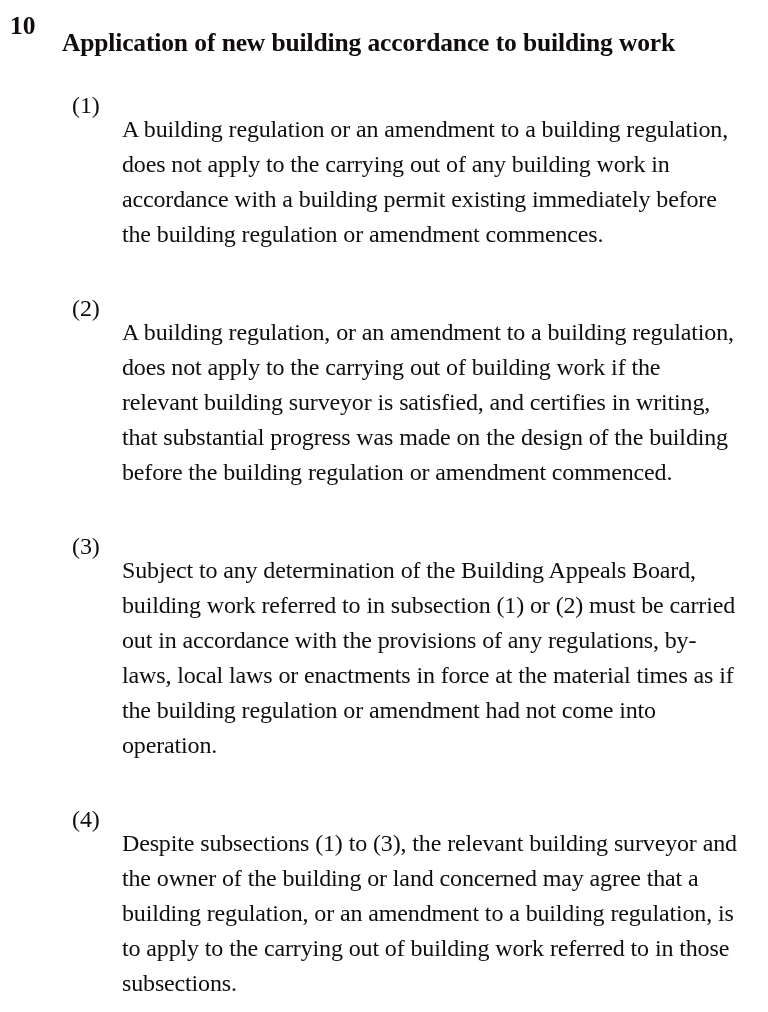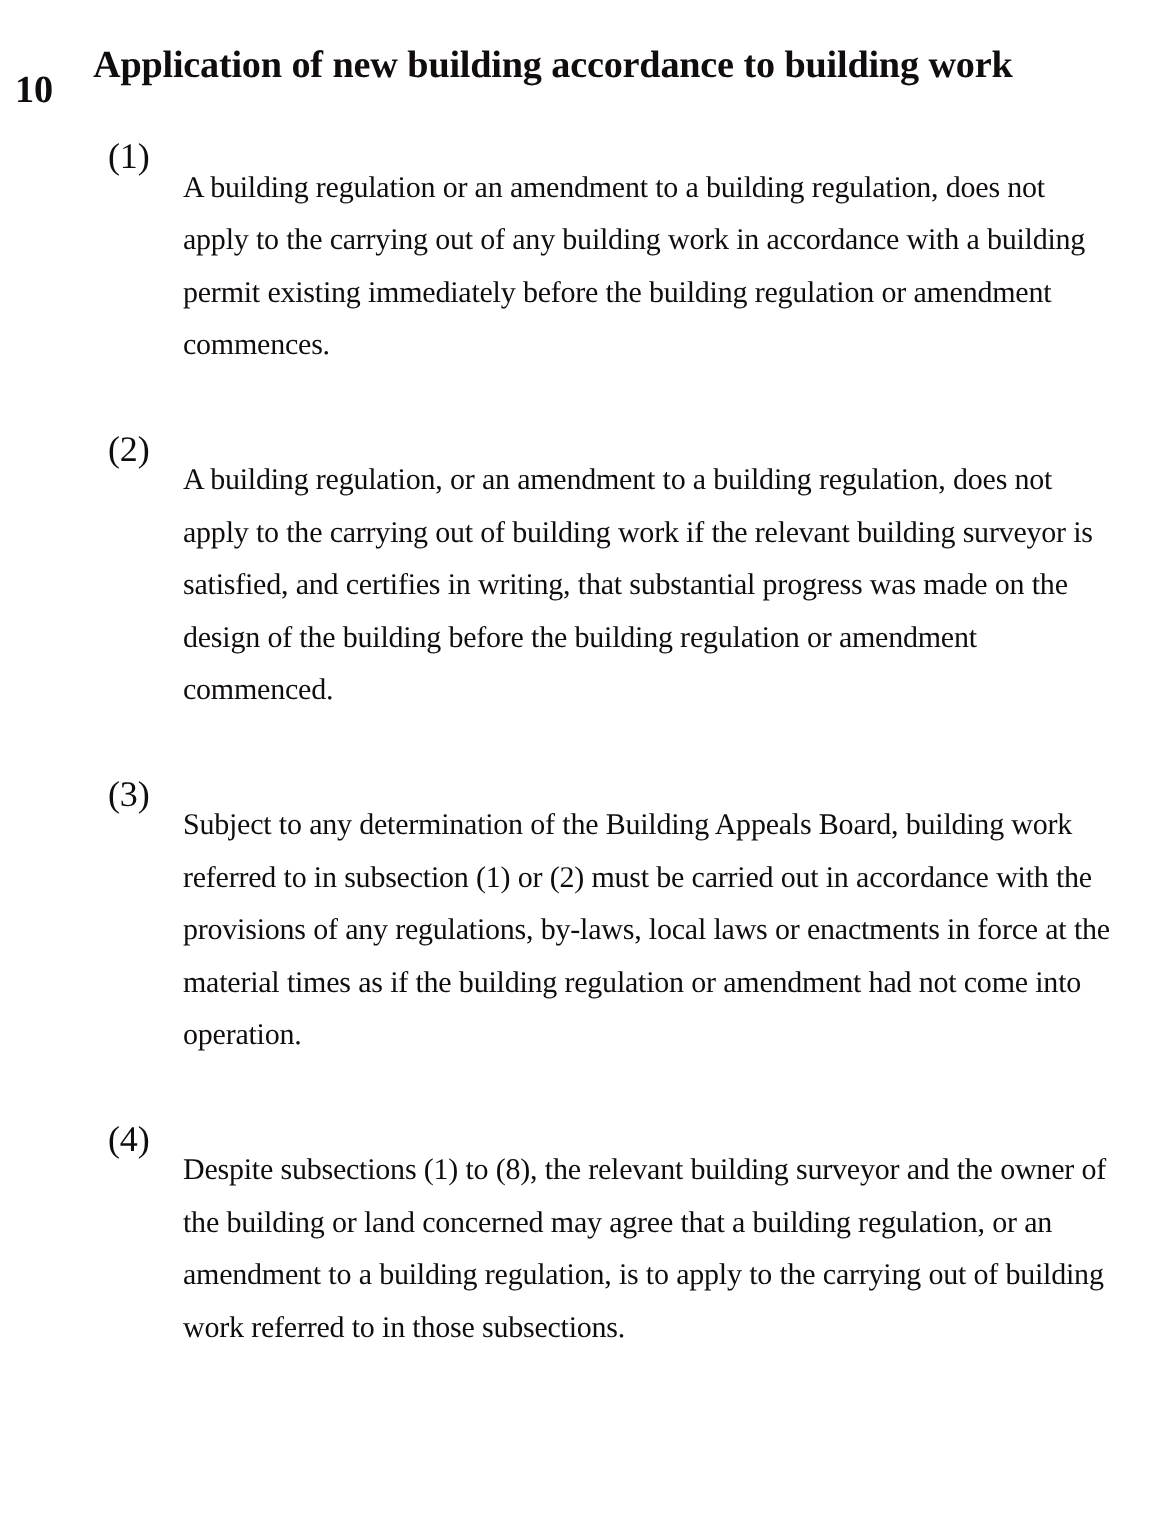--- a/index.html
+++ b/index.html
@@ -20,21 +20,21 @@
     width: 768px;
     height: 1012px;
     box-sizing: border-box;
     padding: 0;
     position: relative;
   }
 
   
   .section-heading {
     display: flex;
-    align-items: flex-end;
+    align-items: flex-start;
     padding-top: 8px;
     padding-left: 10px;
     padding-right: 24px;
   }
   .section-number {
     flex: 0 0 auto;
     width: 52px;
     font-size: 25.5px;
     line-height: 35px;
     font-weight: bold;
@@ -66,21 +66,21 @@
   }
   .subsection-marker {
     flex: 0 0 auto;
     width: 50px;
     font-size: 24px;
     line-height: 35px;
     letter-spacing: -0.1px;
   }
   .subsection-text {
     flex: 1 1 auto;
-    font-size: 20px;
+    font-size: 24px;
     line-height: 35px;
     letter-spacing: -0.15px;
     word-spacing: 0.1px;
     max-width: 620px;
     text-align: left;
   }
 </style>
 </head>
 <body>
 
@@ -103,18 +103,18 @@
       <p class="subsection-text">A building regulation, or an amendment to a building regulation, does not apply to the carrying out of building work if the relevant building surveyor is satisfied, and certifies in writing, that substantial progress was made on the design of the building before the building regulation or amendment commenced.</p>
     </div>
 
     <div class="subsection">
       <div class="subsection-marker">(3)</div>
       <p class="subsection-text">Subject to any determination of the Building Appeals Board, building work referred to in subsection (1) or (2) must be carried out in accordance with the provisions of any regulations, by-laws, local laws or enactments in force at the material times as if the building regulation or amendment had not come into operation.</p>
     </div>
 
     <div class="subsection">
       <div class="subsection-marker">(4)</div>
-      <p class="subsection-text">Despite subsections (1) to (8), the relevant building surveyor and the owner of the building or land concerned may agree that a building regulation, or an amendment to a building regulation, is to apply to the carrying out of building work referred to in those subsections.</p>
+      <p class="subsection-text">Despite subsections (1) to (3), the relevant building surveyor and the owner of the building or land concerned may agree that a building regulation, or an amendment to a building regulation, is to apply to the carrying out of building work referred to in those subsections.</p>
     </div>
 
   </div>
 
 </div>
 
 </body></html>

